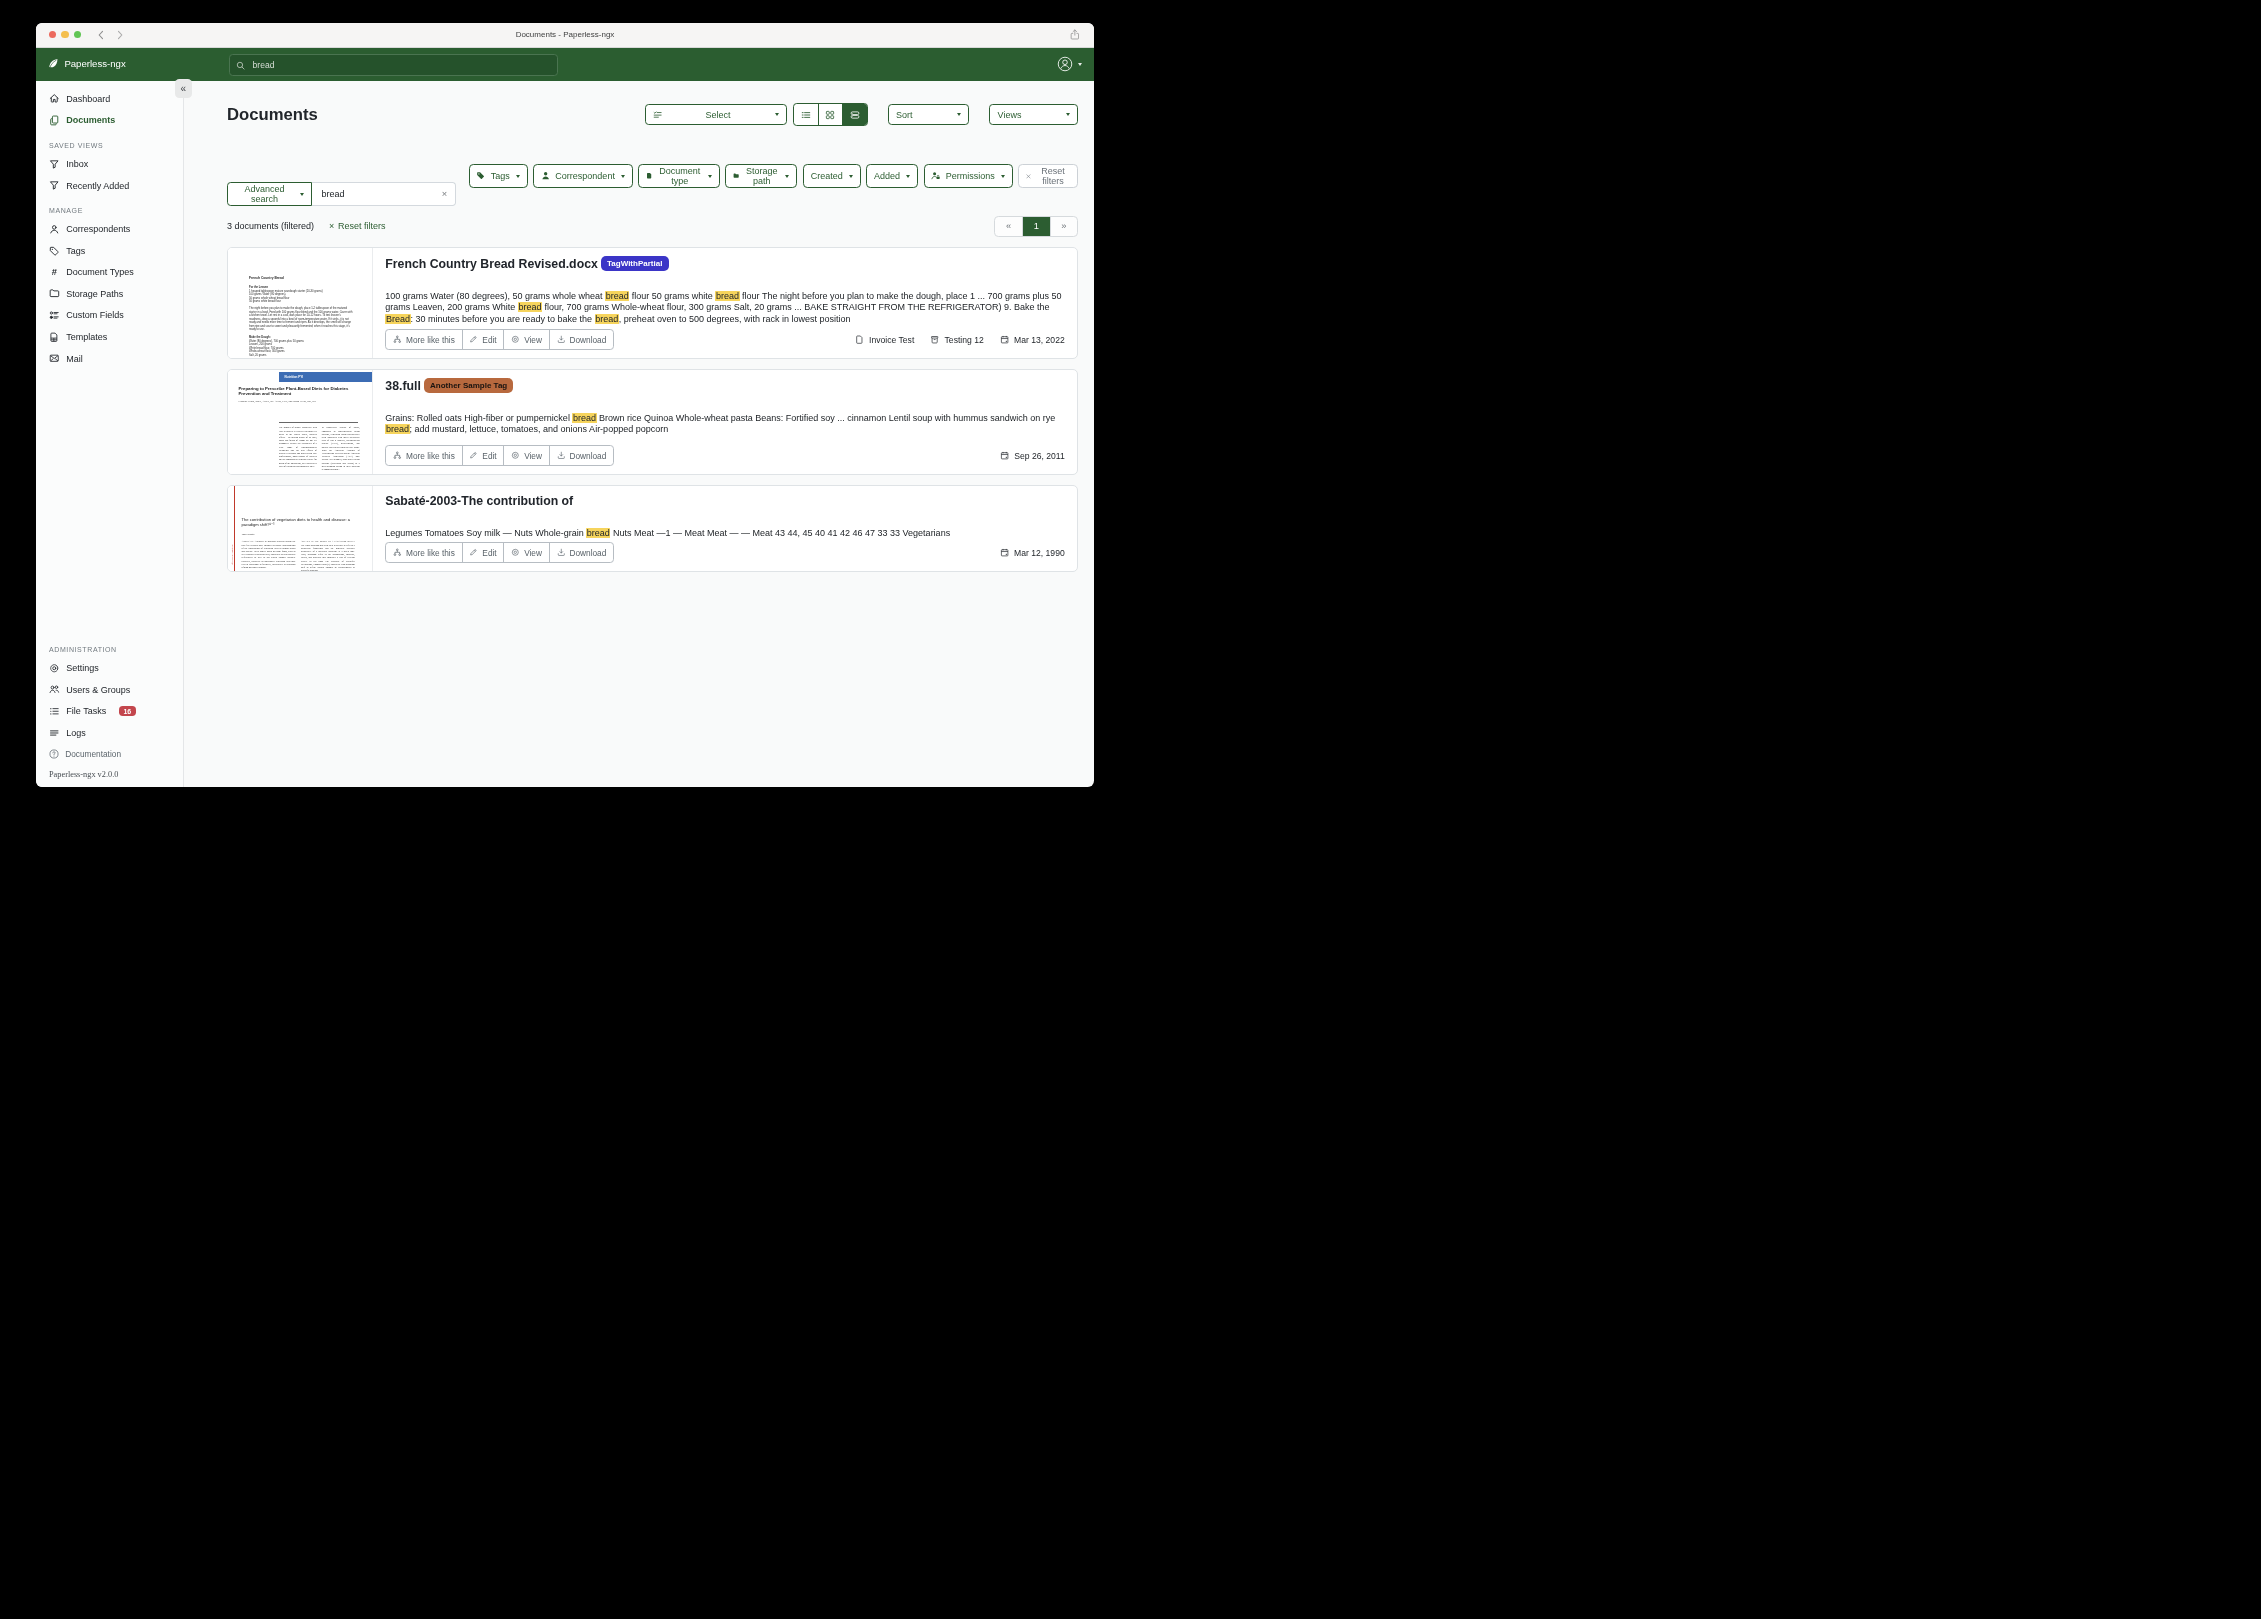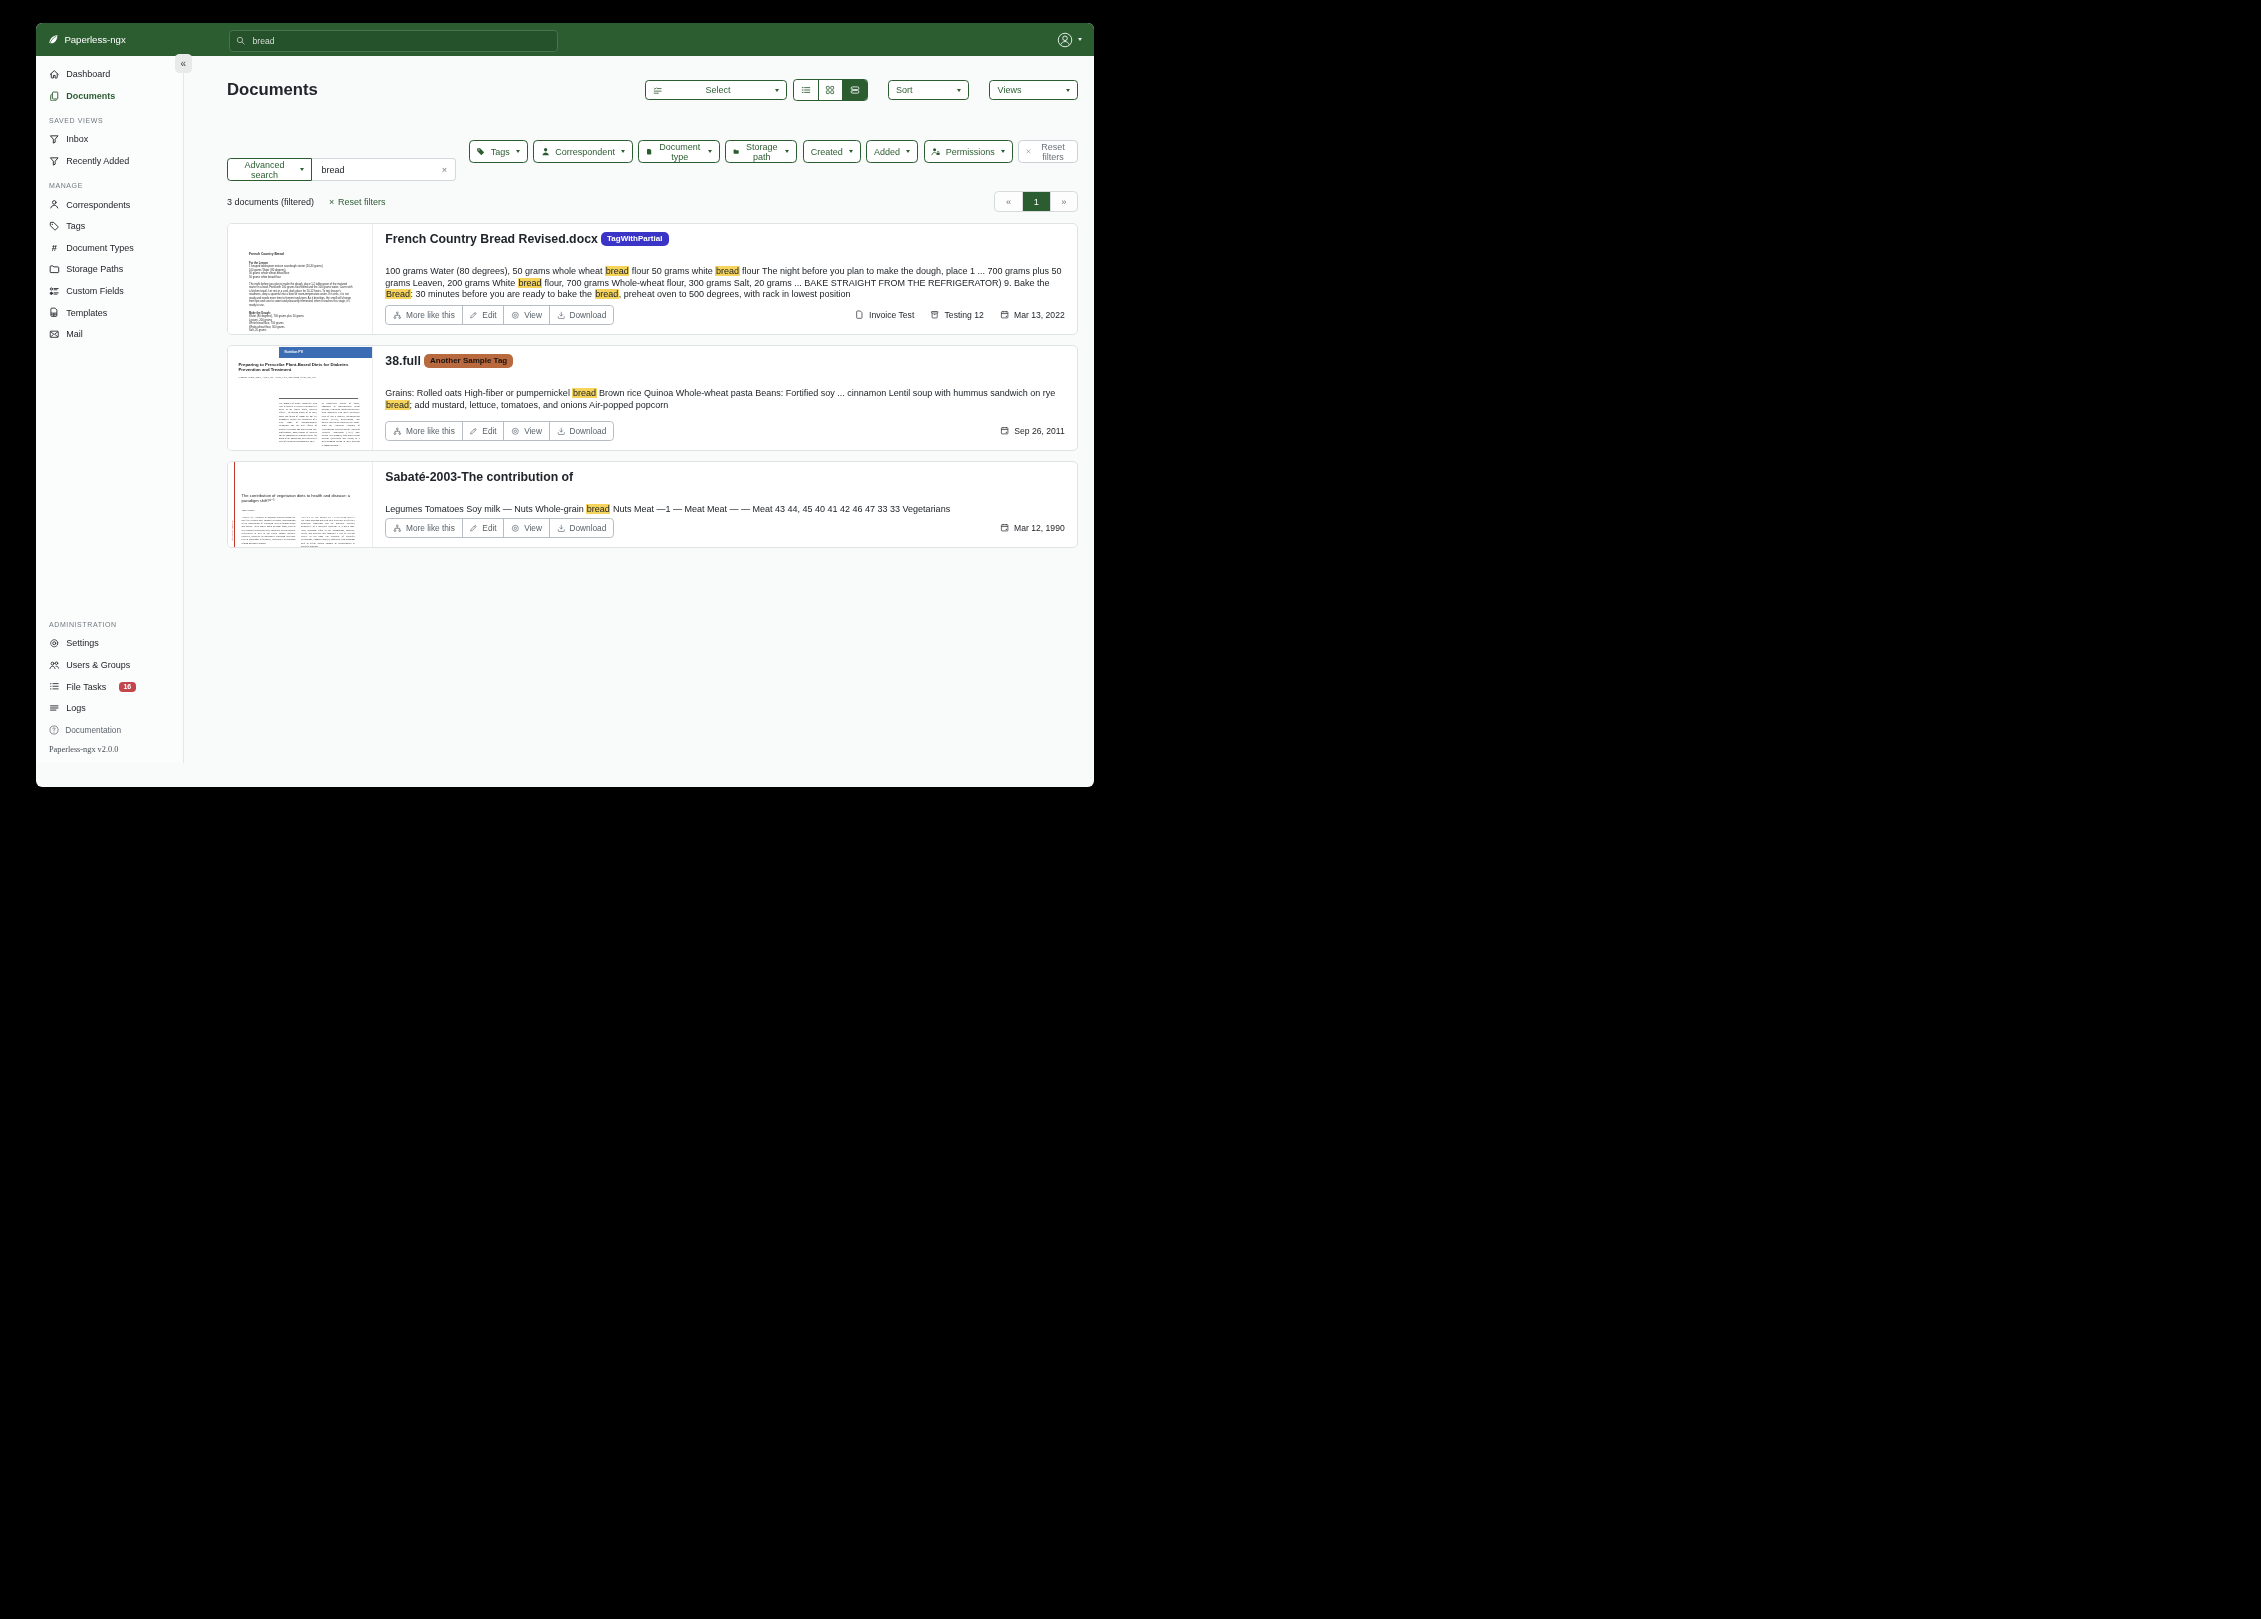--- a/index.html
+++ b/index.html
@@ -15,21 +15,21 @@
   .titlebar{height:23.5px;background:#f6f5f4;position:relative;display:flex;align-items:center;border-bottom:0.6px solid #d8d8d8;}
   .lights{display:flex;gap:5px;margin-left:13px;}
   .light{width:7.4px;height:7.4px;border-radius:50%;}
   .light.r{background:#ec6a5e;} .light.y{background:#f4bf4f;} .light.g{background:#61c554;}
   .navchev{display:flex;gap:10.5px;margin-left:16px;color:#9b9b9b;}
   .navchev svg{width:8px;height:10px;}
   .win-title{position:absolute;left:0;right:0;text-align:center;font-size:8px;color:#3f3f3f;}
   .share{position:absolute;right:13.6px;top:5.6px;color:#8e8e8e;}
   
   .appbar{height:33px;background:var(--header);position:relative;display:flex;align-items:center;}
-  .brand{display:flex;align-items:center;gap:6.2px;margin-left:10.5px;color:#fff;font-size:9.6px;}
+  .brand{display:flex;align-items:flex-start;gap:6.2px;margin-left:10.5px;color:#fff;font-size:9.6px;}
   .searchbox{position:absolute;left:193px;top:6.8px;width:315px;height:20px;background:#25522b;
              border:0.6px solid #4a7450;border-radius:3.7px;display:flex;align-items:center;padding:0 6.2px;gap:5px;}
   .searchbox svg{flex:none;}
   .searchbox input{flex:1;background:transparent;border:none;outline:none;color:#d7ded6;font-size:8.6px;font-family:inherit;}
   .avatar{position:absolute;right:12.3px;top:8.6px;display:flex;align-items:center;gap:3.1px;color:#fff;}
   
   .bodyrow{display:flex;height:707px;position:relative;}
   .collapse-btn{position:absolute;left:139px;top:-1.9px;width:16.7px;height:19px;background:#e8e9e9;
                 border-radius:4.3px;display:flex;align-items:center;justify-content:center;
                 color:#43474b;font-size:10px;z-index:3;}
@@ -119,20 +119,45 @@
   .t3 .ti{position:absolute;left:13.6px;top:32px;width:121px;font-size:4.1px;font-weight:500;color:#1c1c1c;line-height:1.2;}
   .t3 .au{position:absolute;left:13.6px;top:47px;font-size:2.6px;font-style:italic;color:#444;font-family:"Liberation Serif",serif;}
   .t3 .cols{position:absolute;left:13.6px;right:17.3px;top:54px;bottom:0;display:flex;gap:5.6px;}
   svg{display:block;}
 </style>
 </head>
 <body>
 
 <div class="window">
 
+  <div class="titlebar">
+    <div class="lights">
+      <span class="light r"></span>
+      <span class="light y"></span>
+      <span class="light g"></span>
+    </div>
+    <div class="navchev">
+      <span>
+          <svg viewBox="0 0 13 16" width="8" height="10">
+            <path d="M9 2 3.5 8 9 14" fill="none" stroke="#8f8f8f" stroke-width="1.8" stroke-linecap="round" stroke-linejoin="round"></path>
+          </svg>
+        </span>
+      <span>
+          <svg viewBox="0 0 13 16" width="8" height="10">
+            <path d="M4 2 9.5 8 4 14" fill="none" stroke="#aaaaaa" stroke-width="1.8" stroke-linecap="round" stroke-linejoin="round"></path>
+          </svg>
+        </span>
+    </div>
+    <div class="win-title">Documents - Paperless-ngx</div>
+    <span class="share">
+      <svg viewBox="0 0 20 20" width="11.7" height="11.7">
+          <path d="M6.5 7.5H5a1.3 1.3 0 0 0-1.3 1.3v7A1.3 1.3 0 0 0 5 17.1h10a1.3 1.3 0 0 0 1.3-1.3v-7A1.3 1.3 0 0 0 15 7.5h-1.5M10 1.8v8.7M7 4.4 10 1.6l3 2.8" fill="none" stroke="currentColor" stroke-width="1.3" stroke-linecap="round" stroke-linejoin="round"></path>
+        </svg>
+    </span>
+  </div>
 
   <div class="appbar">
     <div class="brand">
       <span>
         <svg viewBox="0 0 17 17" width="11.7" height="11.7">
             <path fill="#ffffff" d="M15.2 1.3C7.8 2.8 4.1 6.4 3.3 13c2.3 1 5 .7 7.1-.7 3-2 4.7-6 4.8-11z"></path>
             <path d="M3.9 15C5.2 9.8 8.3 5.9 13.2 3.3" fill="none" stroke="#2b5d30" stroke-width="1" stroke-linecap="round"></path>
           </svg>
       </span>
       <span>Paperless-ngx</span>

